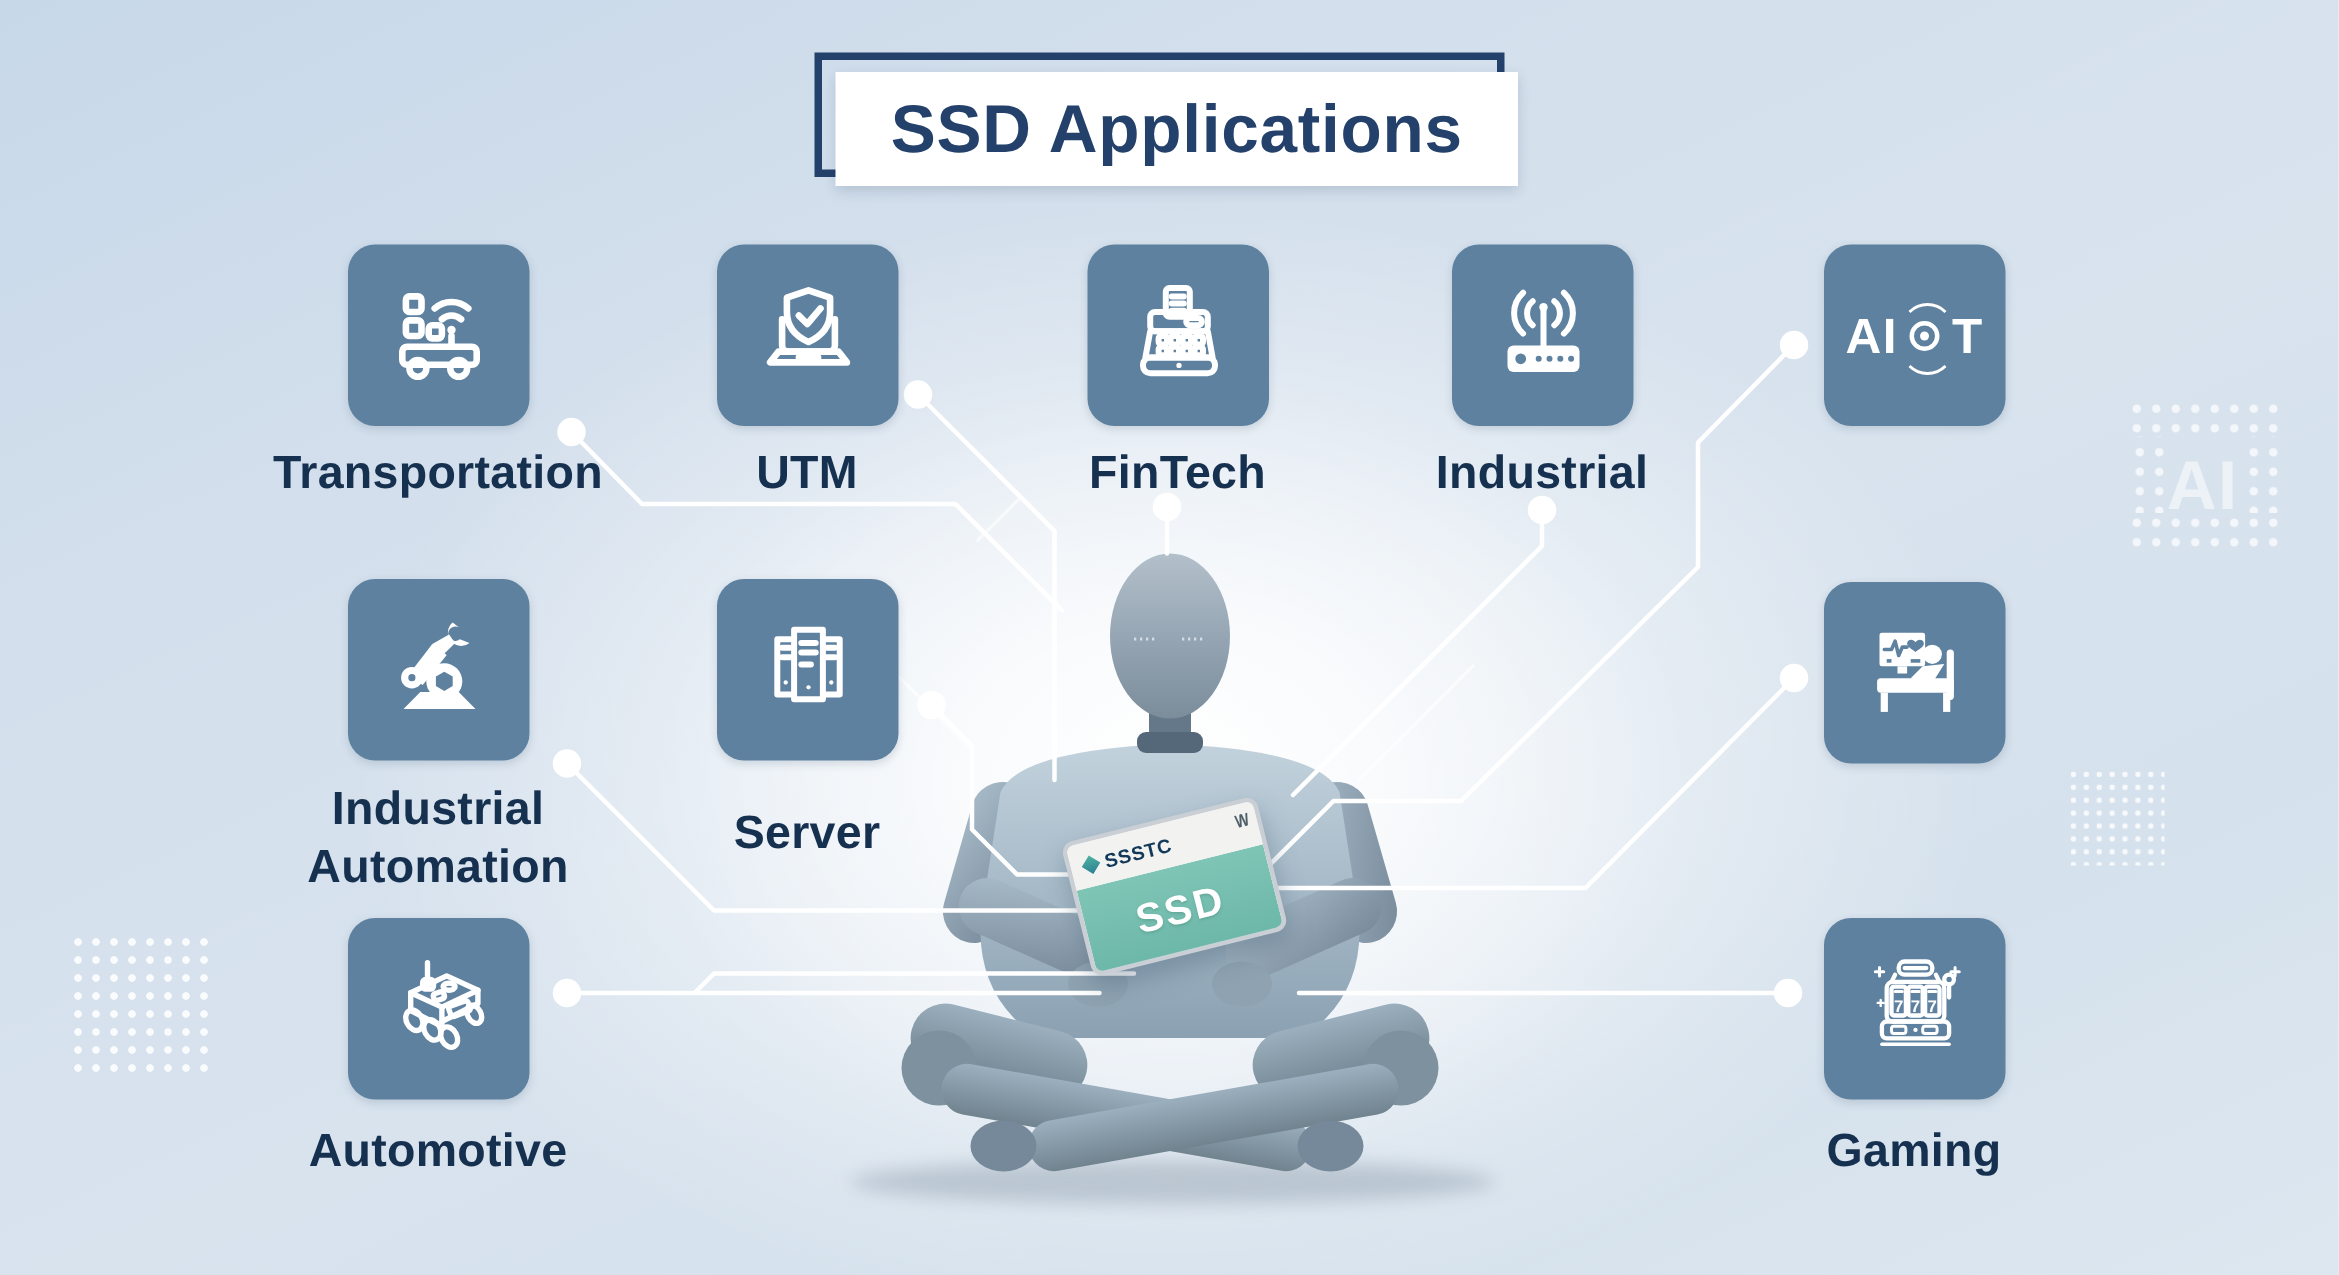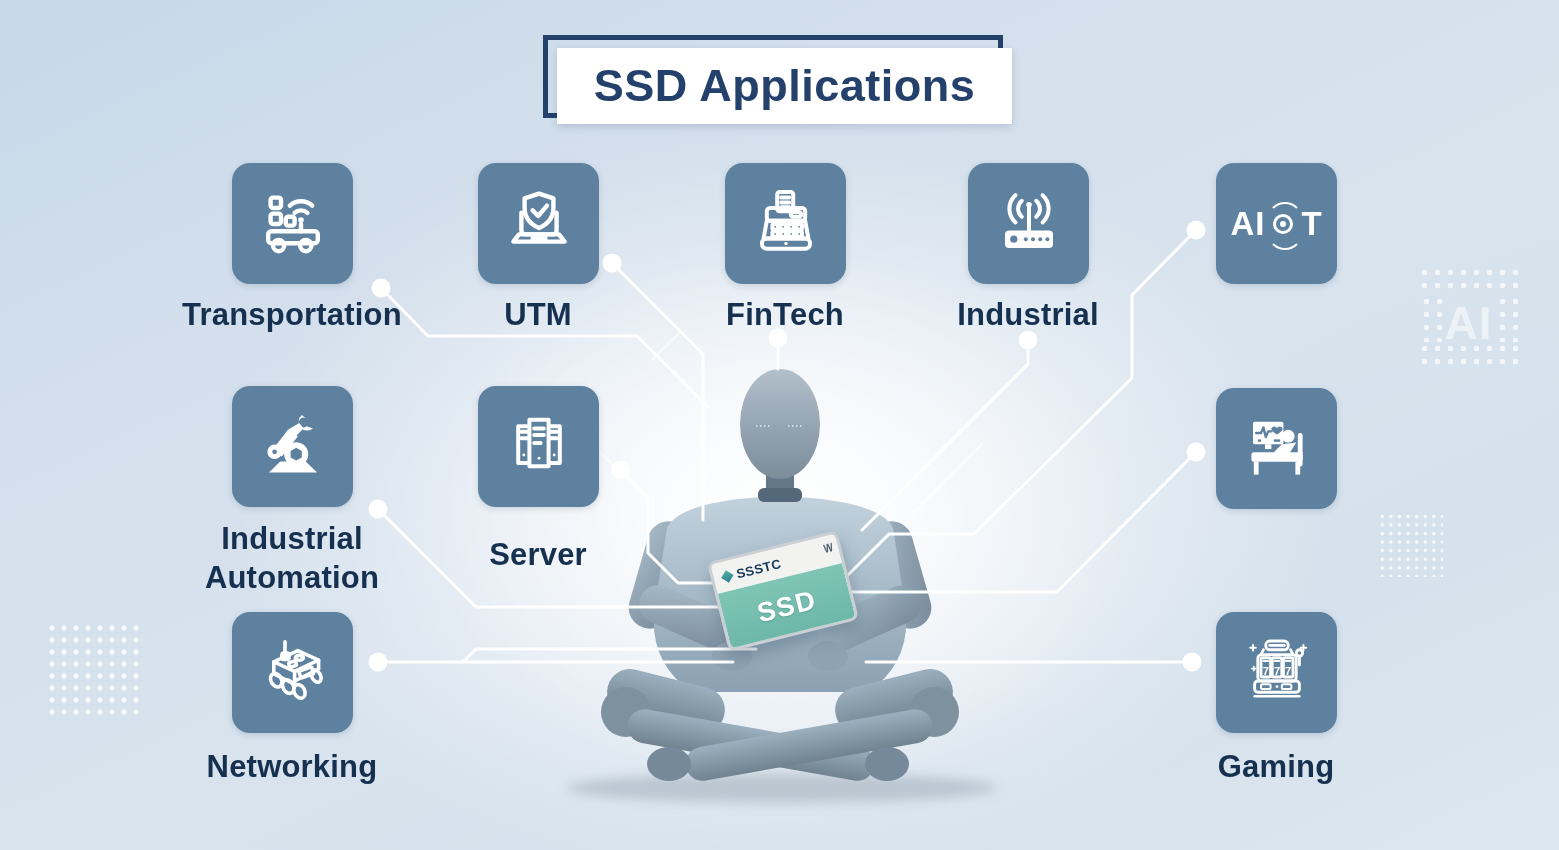--- a/index.html
+++ b/index.html
@@ -316,21 +316,21 @@
       <rect x="36" y="25" width="9" height="8" rx="2.5"></rect>
       <ellipse cx="58" cy="31" rx="5" ry="3"></ellipse>
       <rect x="45" y="36" width="9" height="6" rx="2" transform="rotate(-18 49 39)"></rect>
       <rect x="58" y="45" width="17" height="9" rx="2" transform="rotate(-20 66 49)"></rect>
       <ellipse cx="29" cy="59" rx="6.5" ry="9" transform="rotate(-28 29 59)"></ellipse>
       <ellipse cx="44" cy="67" rx="6.5" ry="9" transform="rotate(-28 44 67)"></ellipse>
       <ellipse cx="58" cy="73" rx="6.5" ry="9" transform="rotate(-28 58 73)"></ellipse>
       <ellipse cx="79" cy="54" rx="5.5" ry="8" transform="rotate(-28 79 54)"></ellipse>
     </svg>
   </div>
-  <div class="tile-label" style="left:166px;top:748px;">Networking</div>
+  <div class="tile-label" style="left:166px;top:748px;">Automotive</div>
 
   <div class="tile" style="left:1216px;top:612px;">
     <svg viewBox="0 0 100 100" fill="none" stroke="#fff" stroke-width="3.6" stroke-linecap="round" stroke-linejoin="round">
       <rect x="36" y="10" width="28" height="11" rx="5"></rect>
       <path d="M41,15.5 h18"></path>
       <path d="M33,21 l-3,6 M67,21 l3,6"></path>
       <rect x="26" y="27" width="48" height="33" rx="5"></rect>
       <rect x="30" y="31" width="12" height="24" rx="2"></rect>
       <rect x="44" y="31" width="12" height="24" rx="2"></rect>
       <rect x="58" y="31" width="12" height="24" rx="2"></rect>

